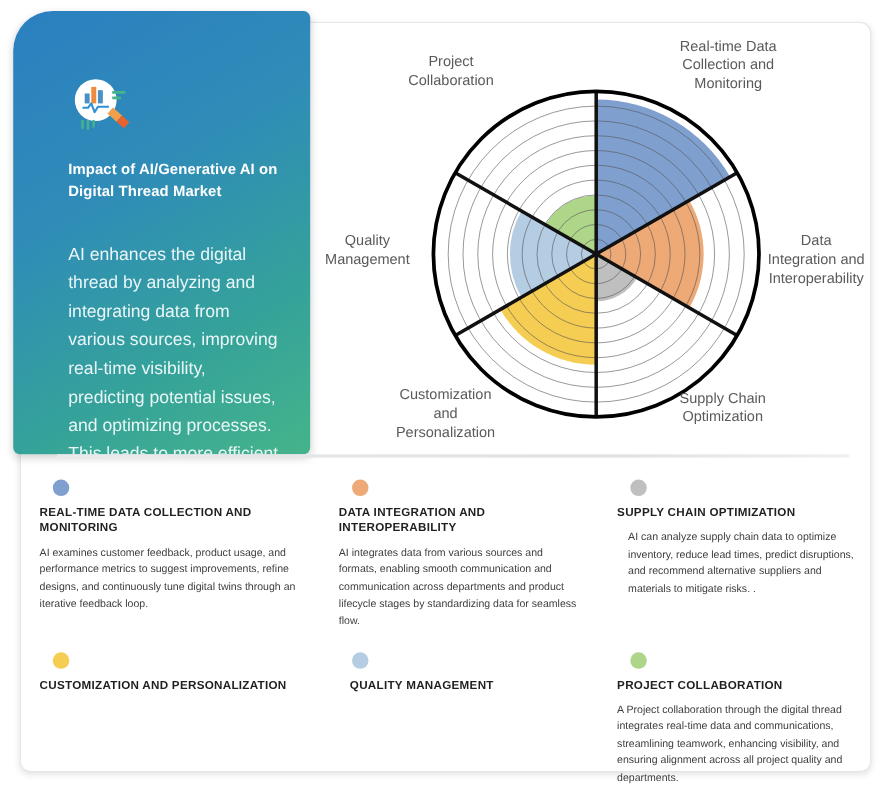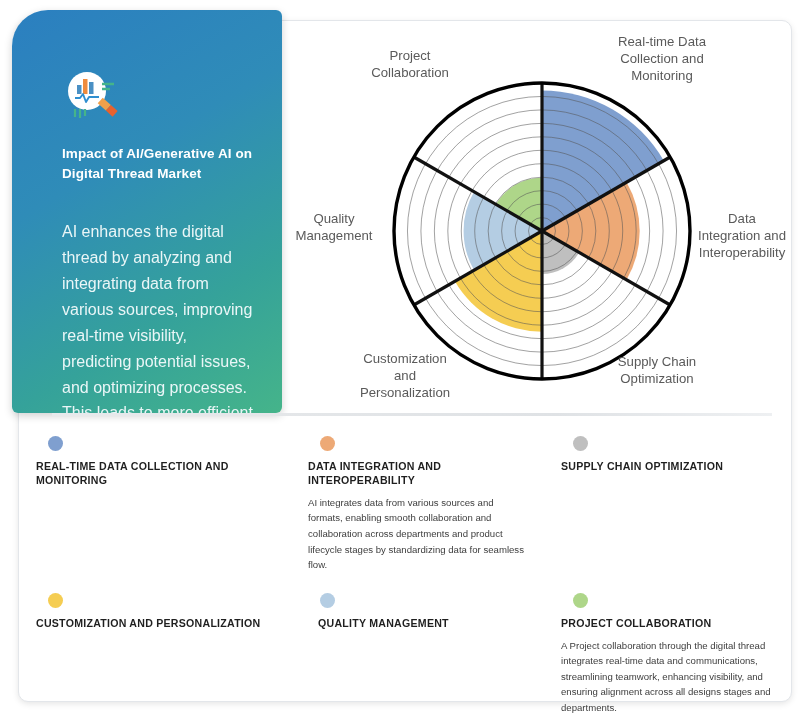--- a/index.html
+++ b/index.html
@@ -115,38 +115,40 @@
     </svg>
   </div>
 
   <div class="divider"></div>
 
   <div class="legend">
 
     <div class="lg-cell">
       <span class="dot" style="background: rgb(127, 159, 207);"></span>
       <div class="lg-title">REAL-TIME DATA COLLECTION AND MONITORING</div>
+      <div class="lg-desc">AI examines customer feedback, product usage, and performance metrics to suggest improvements, refine designs, and continuously tune digital twins through an iterative feedback loop.</div>
     </div>
     <div class="lg-cell">
       <span class="dot" style="background: rgb(237, 169, 118);"></span>
       <div class="lg-title">DATA INTEGRATION AND INTEROPERABILITY</div>
-      <div class="lg-desc">AI integrates data from various sources and formats, enabling smooth collaboration and collaboration across departments and product lifecycle stages by standardizing data for seamless flow.</div>
+      <div class="lg-desc">AI integrates data from various sources and formats, enabling smooth communication and communication across departments and product lifecycle stages by standardizing data for seamless flow.</div>
     </div>
     <div class="lg-cell">
       <span class="dot" style="background: rgb(191, 191, 191);"></span>
       <div class="lg-title">SUPPLY CHAIN OPTIMIZATION</div>
+      <div class="lg-desc indent">AI can analyze supply chain data to optimize inventory, reduce lead times, predict disruptions, and recommend alternative suppliers and materials to mitigate risks. .</div>
     </div>
 
     <div class="lg-cell">
       <span class="dot" style="background: rgb(245, 205, 82);"></span>
       <div class="lg-title">CUSTOMIZATION AND PERSONALIZATION</div>
     </div>
     <div class="lg-cell">
       <span class="dot" style="background: rgb(180, 205, 227);"></span>
       <div class="lg-title indent">QUALITY MANAGEMENT</div>
     </div>
     <div class="lg-cell">
       <span class="dot" style="background: rgb(174, 214, 137);"></span>
       <div class="lg-title">PROJECT COLLABORATION</div>
-      <div class="lg-desc">A Project collaboration through the digital thread integrates real-time data and communications, streamlining teamwork, enhancing visibility, and ensuring alignment across all designs stages and departments.</div>
+      <div class="lg-desc">A Project collaboration through the digital thread integrates real-time data and communications, streamlining teamwork, enhancing visibility, and ensuring alignment across all project quality and departments.</div>
     </div>
   </div>
 </div>
 
 </body></html>

